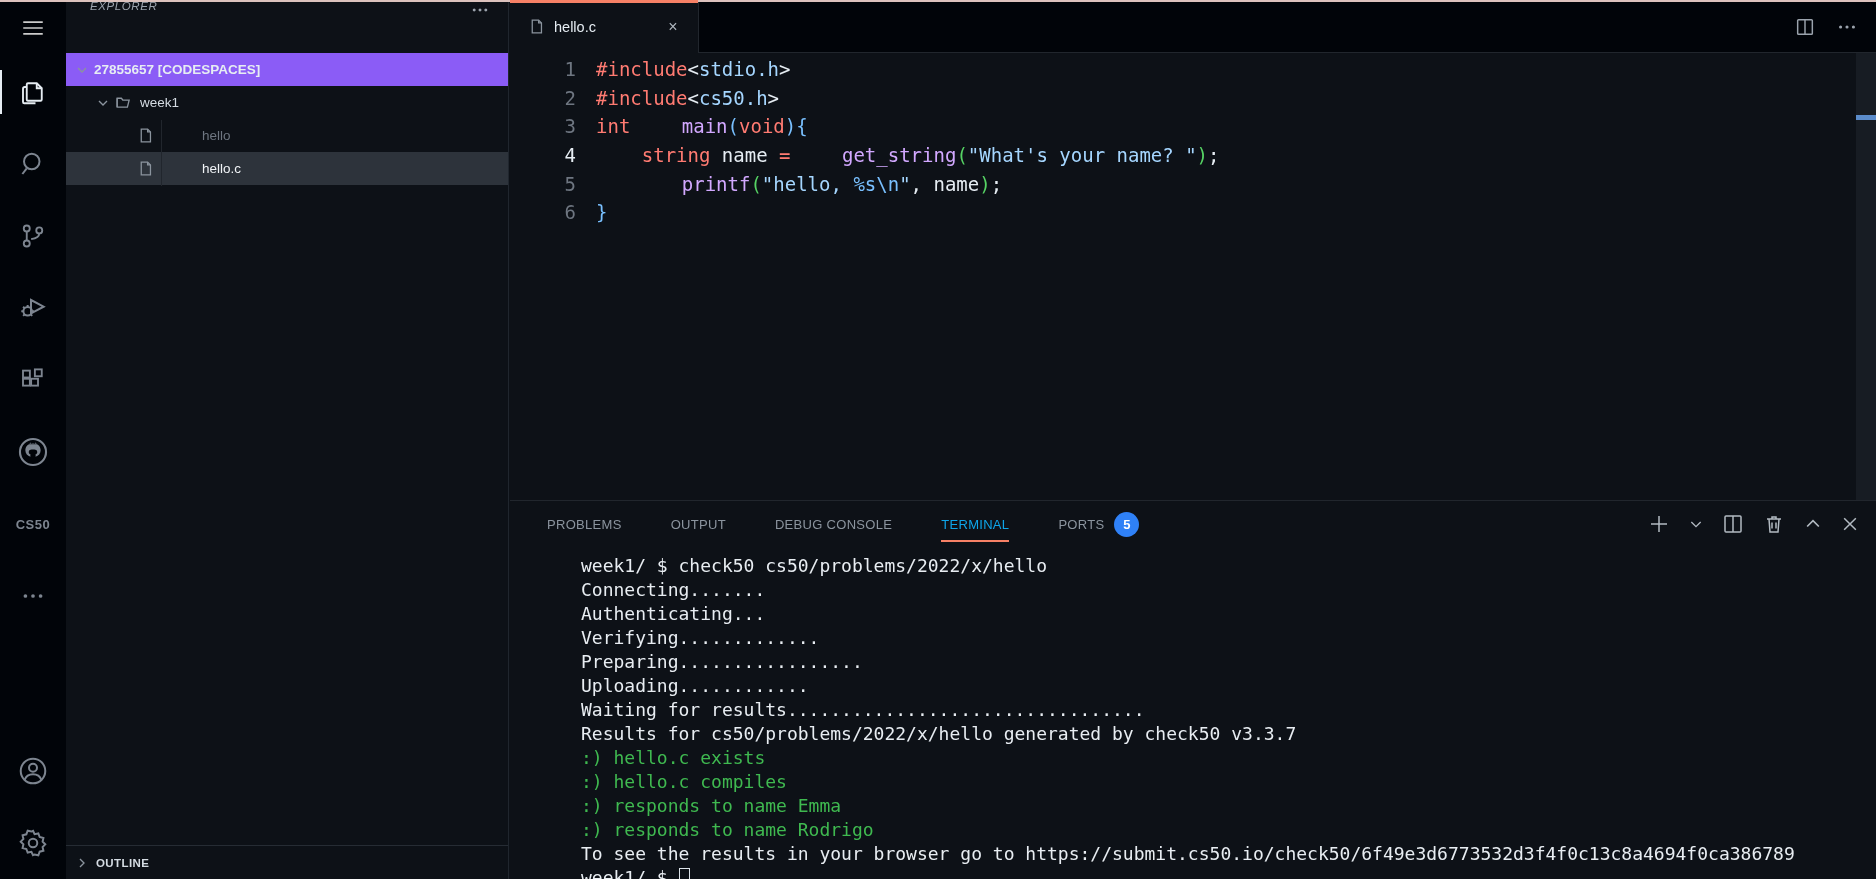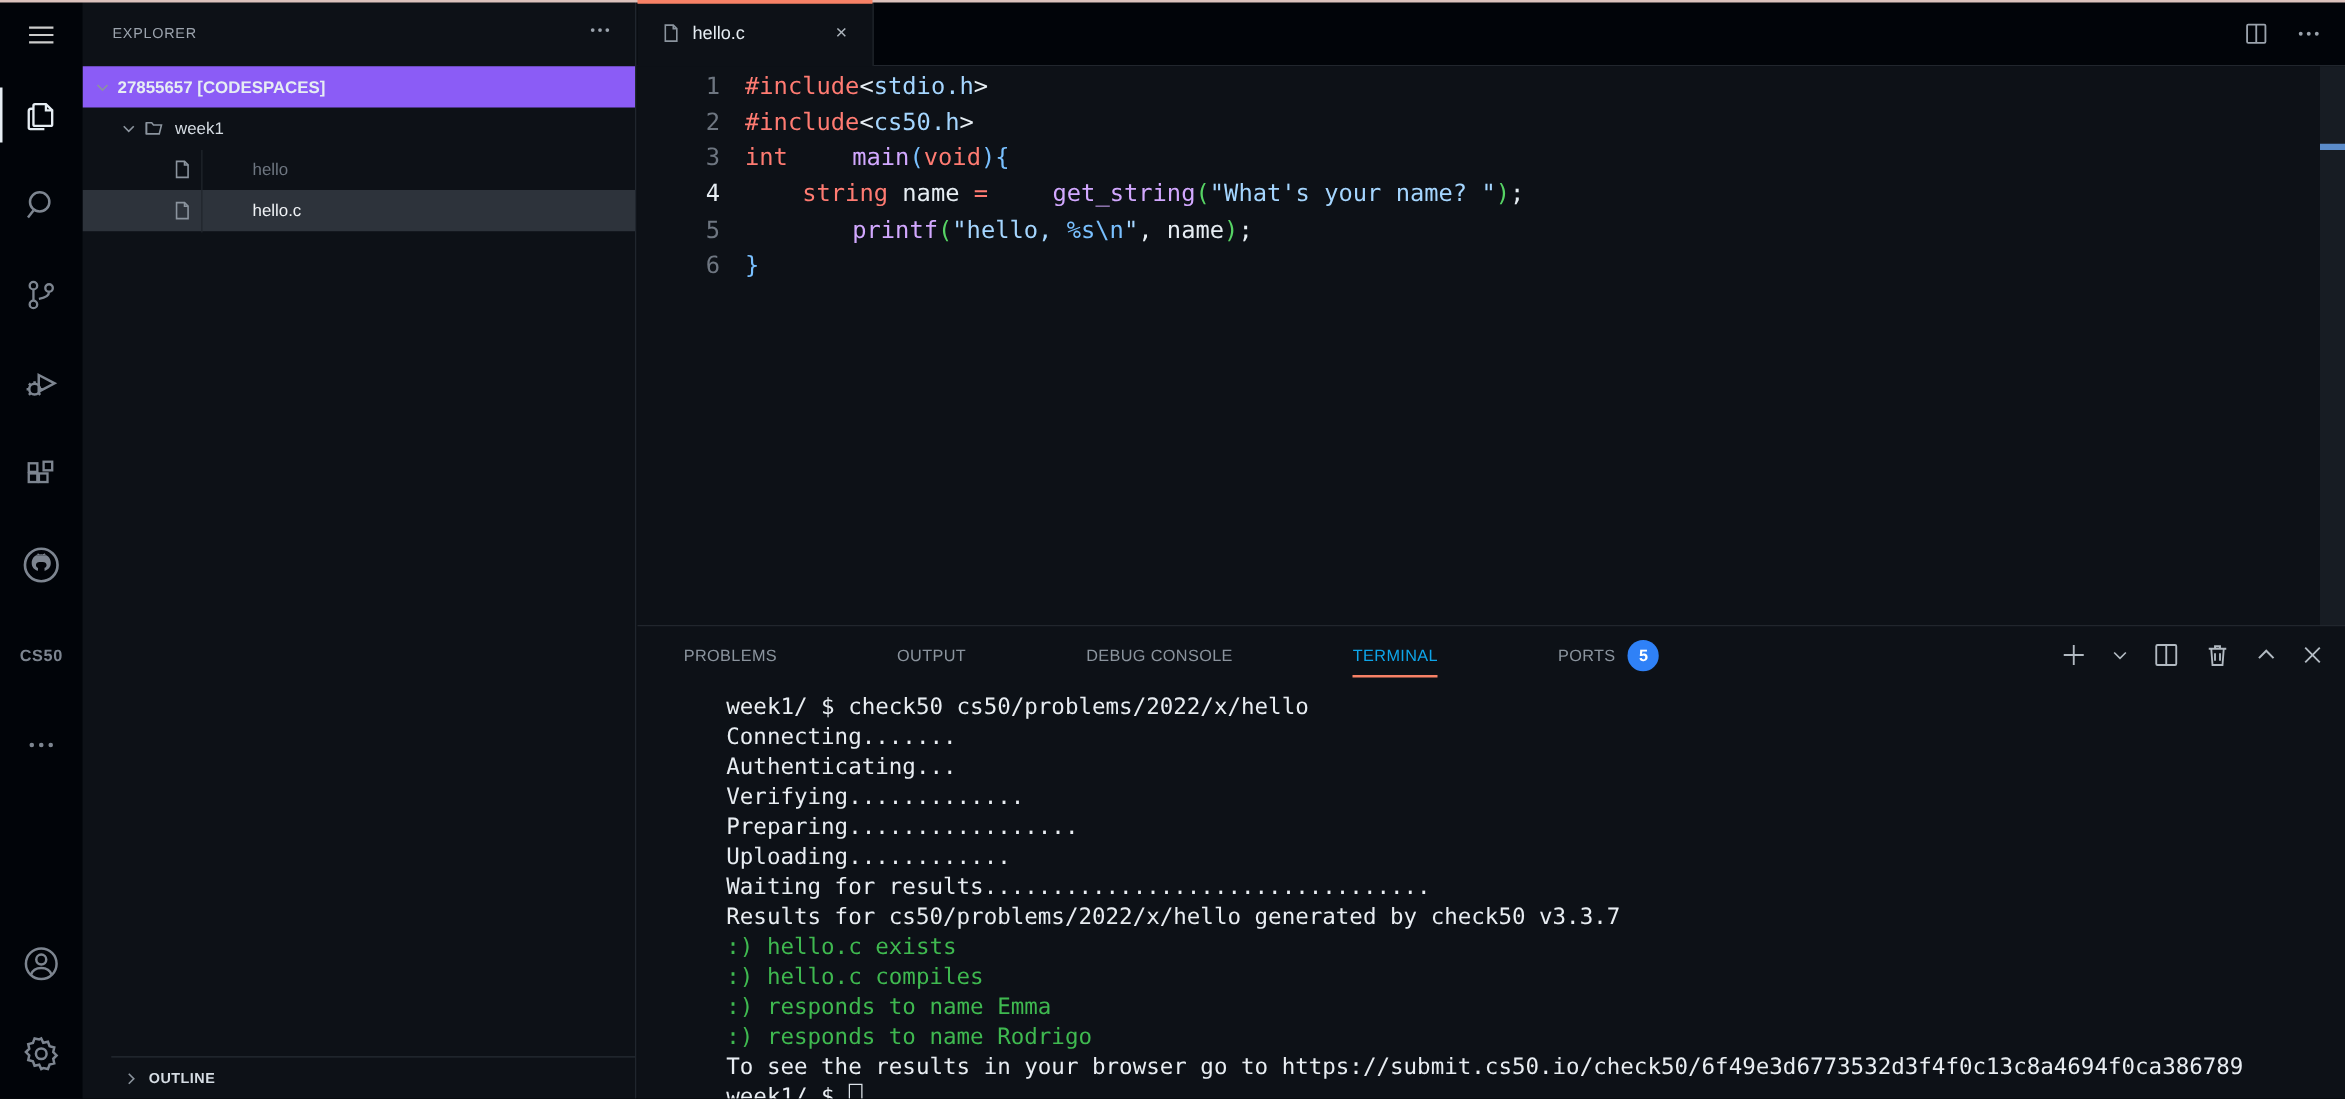--- a/index.html
+++ b/index.html
@@ -16,34 +16,34 @@
   .ab-slot.active { color:#e6edf3; }
   .ab-slot.active::before { content:""; position:absolute; left:0; top:14px; bottom:14px; width:2px; background:#e6edf3; }
   .ab-label { font-size:13px; font-weight:700; letter-spacing:.5px; color:#7d8590; }
   .ab-bottom { margin-top:auto; display:flex; flex-direction:column; }
   .ab-bottom .ab-slot { height:72px; }
   .ab-slot svg { display:block; }
 
   
   .sidebar { position:absolute; left:66px; top:0; width:443px; height:100%; background:#0d1117;
              border-right:1px solid #20262e; display:flex; flex-direction:column; z-index:4; }
-  .sb-header { height:53px; display:flex; align-items:center; padding:0 18px 0 24px; }
+  .sb-header { height:53px; display:flex; padding:0 18px 0 24px;font-style:italic; }
   .sb-title { font-size:11.5px; letter-spacing:.6px; color:#9ba3ad; }
   .sb-more { margin-left:auto; color:#9ba3ad; cursor:pointer; }
   .tree { }
   .tree-row { height:33px; display:flex; align-items:center; font-size:13.5px; color:#d5dce3; cursor:pointer; position:relative; }
   .tree-row .chev { width:16px; height:16px; margin-right:4px; color:#8b949e; flex:0 0 16px; }
   .tree-row .ficon { width:17px; height:17px; margin-right:8px; color:#8b949e; flex:0 0 17px; }
   .tree-row.root { padding-left:8px; font-weight:700; background:#8b5cf6; color:#e6edf3; }
   .tree-row.folder { padding-left:29px; }
   .tree-row.file { padding-left:71px;gap:40px; }
   .tree-row.dim { color:#6e7681; }
   .tree-row.selected { background:#2d333b; color:#f0f3f6; }
   .indent-guide { position:absolute; left:95px; top:120px; width:1px; height:66px; background:#21262d; z-index:2; }
-  .sb-sections { margin-top:auto;margin-left:23px; }
+  .sb-sections { margin-top:auto; }
   .sb-section { height:31px; border-top:1px solid #262c34; display:flex; align-items:center; padding-left:8px;
                 font-size:11.5px; font-weight:700; letter-spacing:.4px; color:#d5dce3; cursor:pointer; }
   .sb-section:last-child { height:34px; }
   .sb-section .chev { width:16px; height:16px; margin-right:6px; color:#8b949e; }
 
   
   .main { position:absolute; left:510px; top:0; right:0; height:100%; }
   .tabbar { position:absolute; top:0; left:0; right:0; height:53px; background:#010409; border-bottom:1px solid #21262d; }
   .tab { position:absolute; left:0; top:0; width:189px; height:53px; background:#0d1117; border-right:1px solid #21262d;
          display:flex; align-items:center; padding:0 14px 0 18px; cursor:pointer; }
@@ -61,21 +61,21 @@
   .gutter { width:66px; text-align:right; padding-right:0; color:#6e7681; flex:0 0 66px; }
   .gutter.cur { color:#e6edf3; }
   .code-text { padding-left:20px; }
   .tk-kw { color:#ff7b72; } .tk-fn { color:#d2a8ff;padding-left:40px; } .tk-str { color:#a5d6ff; }
   .tk-esc { color:#79c0ff; } .tk-fg { color:#e6edf3; } .tk-b1 { color:#79c0ff; } .tk-b2 { color:#56d364; }
   .scrollcol { position:absolute; top:0; right:0; width:20px; height:100%; background:#171c23; }
   .scrollmark { position:absolute; top:62px; right:0; width:20px; height:5px; background:#5b8ccb; }
 
   
   .panel { position:absolute; top:500px; left:0; right:0; bottom:0; background:#0d1117; border-top:1px solid #21262d; overflow:hidden; }
-  .panel-tabs { position:absolute; top:0; left:0; right:0; height:46px; display:flex; align-items:center; padding-left:37px;gap:47px; }
+  .panel-tabs { position:absolute; top:0; left:0; right:0; height:46px; display:flex; align-items:center; padding-left:37px; }
   .ptab { font-size:13px; letter-spacing:.3px; color:#8b949e; margin-right:49px; height:46px; display:flex; align-items:center; position:relative; cursor:pointer; }
   .ptab.active { color:#0ea5e9; }
   .ptab.active::after { content:""; position:absolute; left:0; right:0; bottom:5px; height:2px; background:#f78166; }
   .ptab .badge { margin-left:10px; width:25px; height:25px; border-radius:50%; background:#2f81f7; color:#fff;
                  font-size:13px; font-weight:700; display:flex; align-items:center; justify-content:center; }
   .panel-actions { position:absolute; right:16px; top:0; height:46px; display:flex; align-items:center; gap:17px; color:#b2bac2; }
   .pa { cursor:pointer; display:flex; align-items:center; }
   .term { position:absolute; top:46px; left:36px; right:10px; bottom:0; font-family:"DejaVu Sans Mono", monospace;
           font-size:18px; font-weight:400; padding-top:7px;margin-left:35px; }
   .tline { height:24px; line-height:24px; white-space:pre; color:#e8edf2; }

